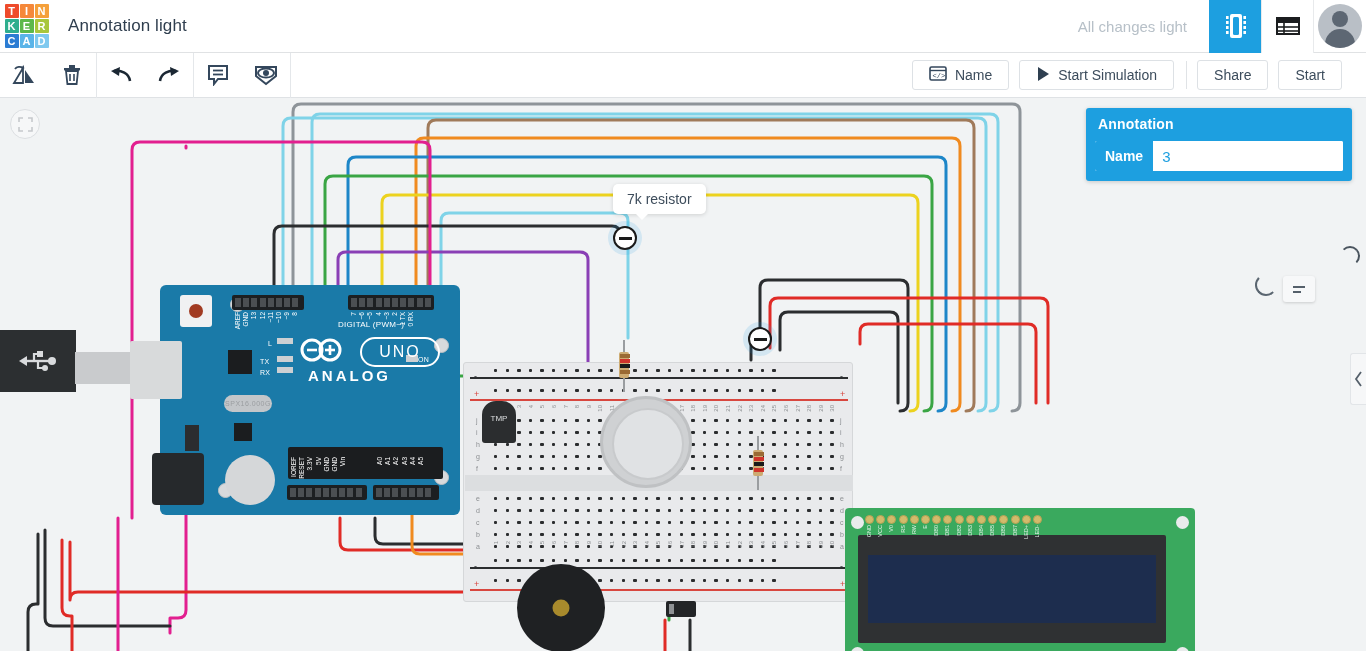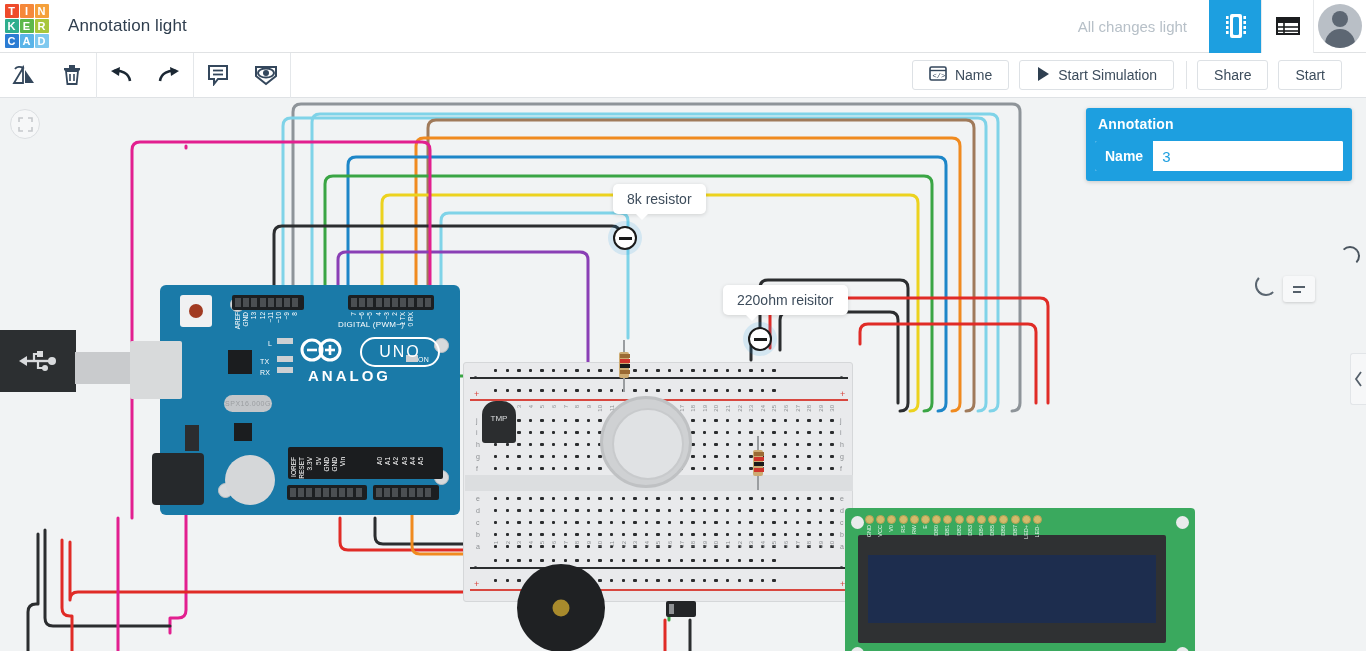--- a/index.html
+++ b/index.html
@@ -1255,25 +1255,24 @@
       <div class="lcd-pin" style="left: 154.4px; top: 7px;"></div>
       <div class="lcd-pin-lbl" style="left: 155.4px; top: 17px;">DB6</div>
       <div class="lcd-pin" style="left: 165.6px; top: 7px;"></div>
       <div class="lcd-pin-lbl" style="left: 166.6px; top: 17px;">DB7</div>
       <div class="lcd-pin" style="left: 176.8px; top: 7px;"></div>
       <div class="lcd-pin-lbl" style="left: 177.8px; top: 17px;">LED+</div>
       <div class="lcd-pin" style="left: 188px; top: 7px;"></div>
       <div class="lcd-pin-lbl" style="left: 189px; top: 17px;">LED-</div>
     </div>
 
-  <div class="callout" id="callout-0" style="left: 613px; top: 86px;">8k resistor</div>
+  <div class="callout" id="callout-0" style="left: 613px; top: 86px;">7k resistor</div>
   <div class="marker" id="marker-0" style="left: 613px; top: 128px;">
       <i></i>
     </div>
-  <div class="callout" id="callout-1" style="left: 723px; top: 187px;">220ohm reisitor</div>
   <div class="marker" id="marker-1" style="left: 748px; top: 229px;">
       <i></i>
     </div>
 
   <div id="rot-handle"></div>
   <div id="rot-handle2"></div>
   <div id="align-btn">
     <svg width="16" height="11" viewBox="0 0 16 11">
       <line x1="2" y1="3" x2="14" y2="3" stroke="#55606b" stroke-width="2"></line>
       <line x1="2" y1="8" x2="10" y2="8" stroke="#55606b" stroke-width="2"></line>

